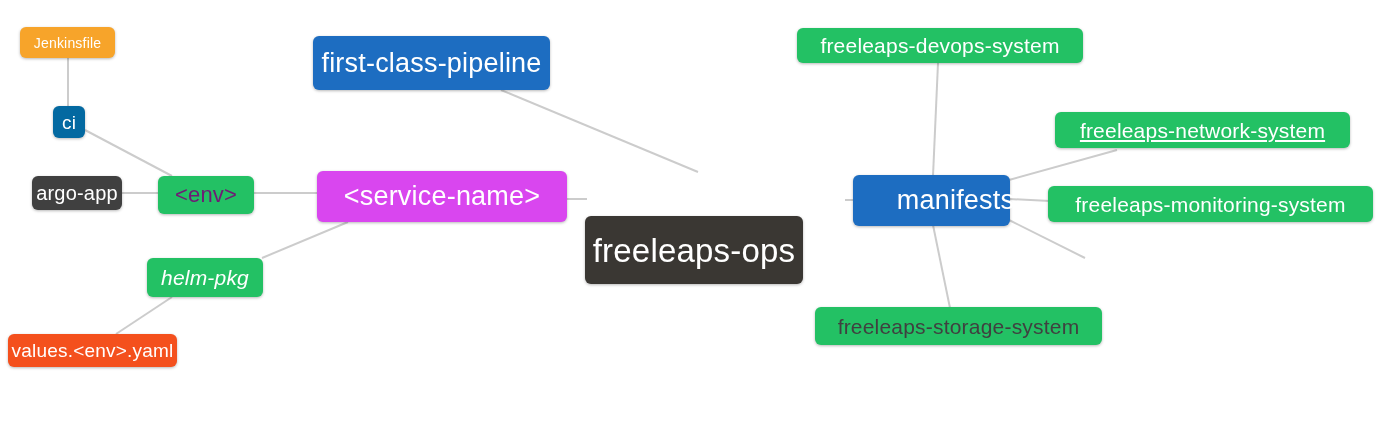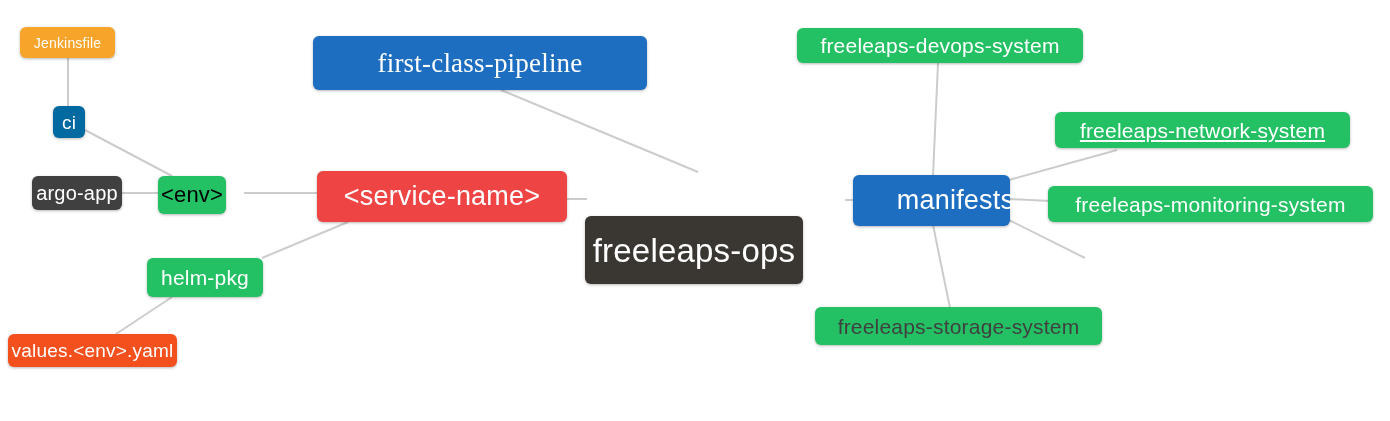--- a/index.html
+++ b/index.html
@@ -42,25 +42,25 @@
       <line x1="933" y1="176" x2="938" y2="63" stroke="#cccccc" stroke-width="2"></line>
       <line x1="1009" y1="180" x2="1117" y2="150" stroke="#cccccc" stroke-width="2"></line>
       <line x1="1009" y1="199" x2="1050" y2="201" stroke="#cccccc" stroke-width="2"></line>
       <line x1="1009" y1="220" x2="1085" y2="258" stroke="#cccccc" stroke-width="2"></line>
       <line x1="933" y1="225" x2="950" y2="308" stroke="#cccccc" stroke-width="2"></line>
     </svg>
   <div id="node-layer">
       <div class="node" style="left: 20px; top: 27px; width: 95px; height: 31px; font-size: 14px; background: rgb(247, 164, 42); color: rgb(255, 255, 255);">Jenkinsfile</div>
       <div class="node" style="left: 53px; top: 106px; width: 32px; height: 32px; font-size: 19px; background: #0369a1; color: rgb(255, 255, 255);">ci</div>
       <div class="node" style="left: 32px; top: 176px; width: 90px; height: 34px; font-size: 20px; background: #404040; color: rgb(255, 255, 255);">argo-app</div>
-      <div class="node" style="left: 158px; top: 176px; width: 68px; height: 38px; font-size: 22px; background: rgb(35, 193, 100); color: #000000;">&lt;env&gt;</div>
-      <div class="node" style="left: 313px; top: 36px; width: 334px; height: 54px; font-size: 27px; background: rgb(29, 109, 193); color: rgb(255, 255, 255); font-family: Liberation Serif, serif;">first-class-pipeline</div>
-      <div class="node" style="left: 317px; top: 171px; width: 250px; height: 51px; font-size: 27px; background: #ef4444; color: rgb(255, 255, 255);">&lt;service-name&gt;</div>
+      <div class="node" style="left: 158px; top: 176px; width: 96px; height: 38px; font-size: 22px; background: rgb(35, 193, 100); color: #701a75;">&lt;env&gt;</div>
+      <div class="node" style="left: 313px; top: 36px; width: 237px; height: 54px; font-size: 27px; background: rgb(29, 109, 193); color: rgb(255, 255, 255);">first-class-pipeline</div>
+      <div class="node" style="left: 317px; top: 171px; width: 250px; height: 51px; font-size: 27px; background: #d946ef; color: rgb(255, 255, 255);">&lt;service-name&gt;</div>
       <div class="node" style="left: 585px; top: 172px; width: 218px; height: 68px; font-size: 33px; background: rgb(58, 55, 51); color: rgb(255, 255, 255); margin-top: 44px;">freeleaps-ops</div>
       <div class="node" style="left: 853px; top: 175px; width: 157px; height: 51px; font-size: 27px; background: rgb(29, 109, 193); color: rgb(255, 255, 255); padding-left: 48px;">manifests</div>
-      <div class="node" style="left: 147px; top: 258px; width: 116px; height: 39px; font-size: 21px; background: rgb(35, 193, 100); color: rgb(255, 255, 255);">helm-pkg</div>
+      <div class="node" style="left: 147px; top: 258px; width: 116px; height: 39px; font-size: 21px; background: rgb(35, 193, 100); color: rgb(255, 255, 255); font-style: italic;">helm-pkg</div>
       <div class="node" style="left: 8px; top: 334px; width: 169px; height: 33px; font-size: 19px; background: rgb(244, 80, 29); color: rgb(255, 255, 255);">values.&lt;env&gt;.yaml</div>
       <div class="node" style="left: 797px; top: 28px; width: 286px; height: 35px; font-size: 21px; background: rgb(35, 193, 100); color: rgb(255, 255, 255);">freeleaps-devops-system</div>
       <div class="node" style="left: 1055px; top: 112px; width: 295px; height: 36px; font-size: 21px; background: rgb(35, 193, 100); color: rgb(255, 255, 255); text-decoration: underline;">freeleaps-network-system</div>
       <div class="node" style="left: 1048px; top: 186px; width: 325px; height: 36px; font-size: 21px; background: rgb(35, 193, 100); color: rgb(255, 255, 255); text-align: right;">freeleaps-monitoring-system</div>
       <div class="node" style="left: 815px; top: 307px; width: 287px; height: 38px; font-size: 21px; background: rgb(35, 193, 100); color: #404040;">freeleaps-storage-system</div>
     </div>
 </div>
 
 </body></html>

